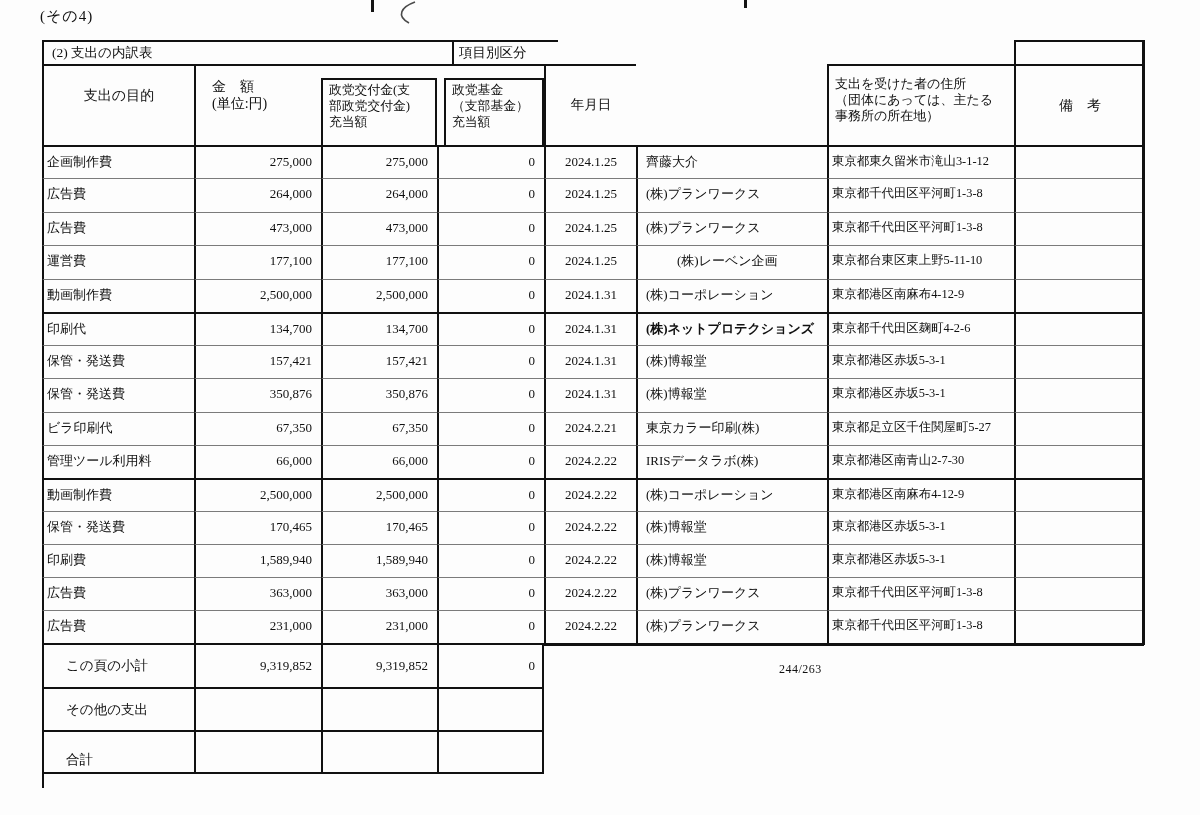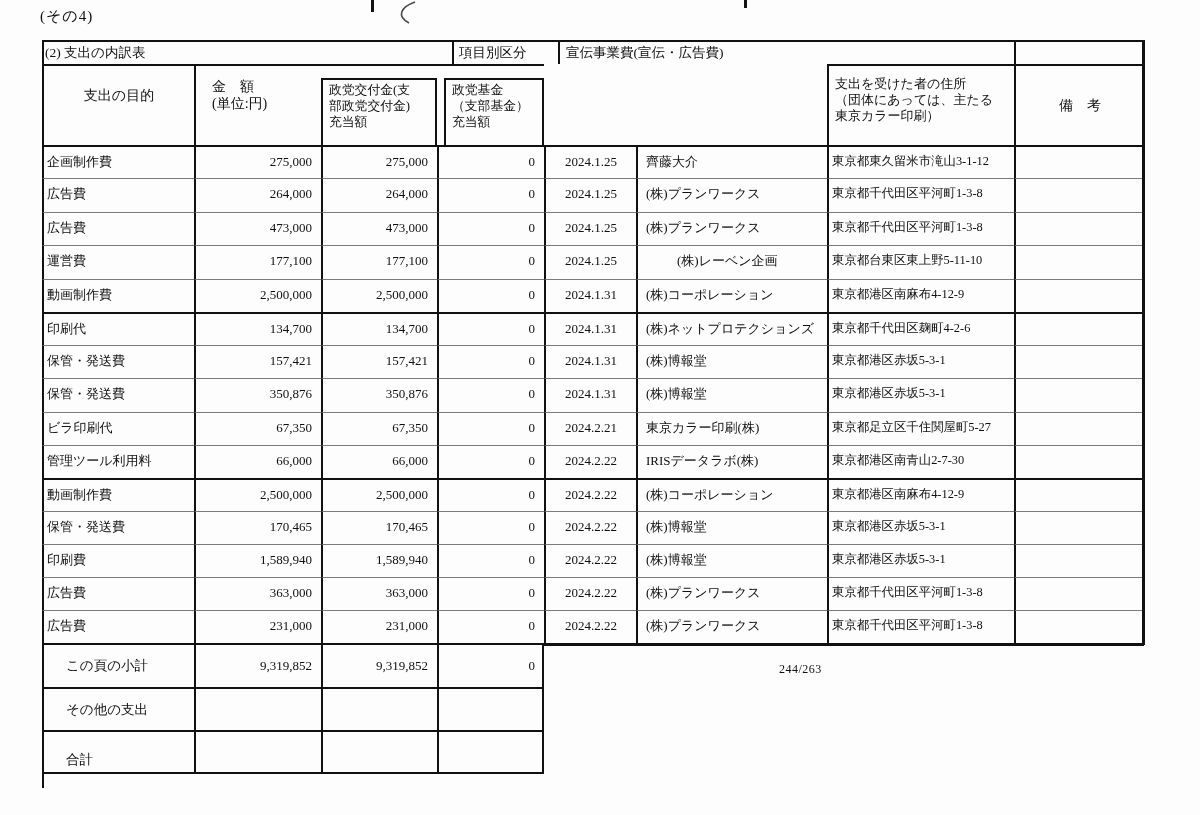--- a/index.html
+++ b/index.html
@@ -8,21 +8,21 @@
     position:relative; width:1200px; height:815px; background:#fdfdfd;
     font-family:"Liberation Serif","DejaVu Serif",serif; color:#101010;
     overflow:hidden;
   }
   .abs{position:absolute; box-sizing:border-box;}
   
   #corner-note{left:40px; top:7px; font-size:15px; letter-spacing:1px;}
   
   .strip{top:40px; height:24px; border-top:2.5px solid var(--ink); border-left:2.5px solid var(--ink);
          font-size:13.5px; line-height:21px; white-space:nowrap; overflow:hidden;}
-  #strip-title{left:42px; width:410px; padding-left:1px;}
+  #strip-title{left:42px; width:410px; padding-left:8px;}
   #strip-cat-label{left:452px; width:106px; padding-left:5px;}
   #strip-cat-value{left:558px; width:456px; padding-left:6px;}
   #strip-empty{left:1014px; width:130px;}
   
   .hdr{top:64px; height:81px; border-top:2.5px solid var(--ink); border-left:2.5px solid var(--ink);
        font-size:13px; line-height:1.22;}
   #hdr-purpose{left:42px; width:152px; text-align:center; padding-top:21px; font-size:14px;}
   #hdr-amount{left:194px; width:350px;}
   #hdr-amount .lbl{position:absolute; left:16px; top:13px; white-space:pre-line; font-size:14px; line-height:1.18;}
   #hdr-grant-box{left:321px; top:78px; width:116px; height:69px; border:2.5px solid var(--ink);
@@ -60,37 +60,37 @@
 </style>
 </head>
 <body>
 
 <div id="page" data-name="scanned-document-page">
 
   <div class="abs" id="corner-note" data-name="corner-note">(その4)</div>
 
   <div class="abs strip" id="strip-title" data-name="table-title">(2) 支出の内訳表</div>
   <div class="abs strip" id="strip-cat-label" data-name="category-label">項目別区分</div>
-  <div class="abs strip" id="strip-cat-value" data-name="category-value">宣伝事業費(宣伝・広告費)</div>
   <div class="abs strip" id="strip-empty" data-name="strip-empty-cell"></div>
 
   <div class="abs hdr" id="hdr-purpose" data-name="header-purpose">支出の目的</div>
   <div class="abs hdr" id="hdr-amount" data-name="header-amount">
     <span class="lbl" data-name="header-amount-label">金　額
 (単位:円)</span>
   </div>
   <div class="abs" id="hdr-grant-box" data-name="header-grant">政党交付金(支
 部政党交付金)
 充当額</div>
   <div class="abs" id="hdr-fund-box" data-name="header-fund">政党基金
 （支部基金）
 充当額</div>
+  <div class="abs hdr" id="hdr-date" data-name="header-date">年月日</div>
   <div class="abs hdr" id="hdr-address" data-name="header-payee-address">支出を受けた者の住所
 （団体にあっては、主たる
-東京カラー印刷）</div>
+事務所の所在地）</div>
   <div class="abs hdr" id="hdr-remarks" data-name="header-remarks">備　考</div>
 
   <div id="body-cells" data-name="table-body">
       <div data-name="table-row">
         <div class="cell txt grp" data-name="cell-purpose" style="left: 42px; top: 145px; width: 152px; height: 33.4px;">企画制作費</div>
         <div class="cell num grp" data-name="cell-amount" style="left: 194px; top: 145px; width: 127px; height: 33.4px;">275,000</div>
         <div class="cell num grp" data-name="cell-grant" style="left: 321px; top: 145px; width: 116px; height: 33.4px;">275,000</div>
         <div class="cell num grp" data-name="cell-fund" style="left: 437px; top: 145px; width: 107px; height: 33.4px;">0</div>
         <div class="cell ctr grp" data-name="cell-date" style="left: 544px; top: 145px; width: 92px; height: 33.4px;">2024.1.25</div>
         <div class="cell txt grp" data-name="cell-name" style="left: 636px; top: 145px; width: 191px; height: 33.4px;">齊藤大介</div>
@@ -136,21 +136,21 @@
         <div class="cell txt" data-name="cell-name" style="left: 636px; top: 278.6px; width: 191px; height: 33.4px;">(株)コーポレーション</div>
         <div class="cell txt" data-name="cell-address" style="left: 827px; top: 278.6px; width: 187px; height: 33.4px;">東京都港区南麻布4-12-9</div>
         <div class="cell txt" data-name="cell-remarks" style="left: 1014px; top: 278.6px; width: 130px; height: 33.4px;"></div>
       </div>
       <div data-name="table-row">
         <div class="cell txt grp" data-name="cell-purpose" style="left: 42px; top: 312px; width: 152px; height: 33.2px;">印刷代</div>
         <div class="cell num grp" data-name="cell-amount" style="left: 194px; top: 312px; width: 127px; height: 33.2px;">134,700</div>
         <div class="cell num grp" data-name="cell-grant" style="left: 321px; top: 312px; width: 116px; height: 33.2px;">134,700</div>
         <div class="cell num grp" data-name="cell-fund" style="left: 437px; top: 312px; width: 107px; height: 33.2px;">0</div>
         <div class="cell ctr grp" data-name="cell-date" style="left: 544px; top: 312px; width: 92px; height: 33.2px;">2024.1.31</div>
-        <div class="cell txt grp" data-name="cell-name" style="left: 636px; top: 312px; width: 191px; height: 33.2px;">(株)ネットプロテクションズ</div>
+        <div class="cell txt grp" data-name="cell-name" style="left: 636px; top: 312px; width: 191px; height: 33.2px; font-weight: bold;">(株)ネットプロテクションズ</div>
         <div class="cell txt grp" data-name="cell-address" style="left: 827px; top: 312px; width: 187px; height: 33.2px;">東京都千代田区麹町4-2-6</div>
         <div class="cell txt grp" data-name="cell-remarks" style="left: 1014px; top: 312px; width: 130px; height: 33.2px;"></div>
       </div>
       <div data-name="table-row">
         <div class="cell txt" data-name="cell-purpose" style="left: 42px; top: 345.2px; width: 152px; height: 33.2px;">保管・発送費</div>
         <div class="cell num" data-name="cell-amount" style="left: 194px; top: 345.2px; width: 127px; height: 33.2px;">157,421</div>
         <div class="cell num" data-name="cell-grant" style="left: 321px; top: 345.2px; width: 116px; height: 33.2px;">157,421</div>
         <div class="cell num" data-name="cell-fund" style="left: 437px; top: 345.2px; width: 107px; height: 33.2px;">0</div>
         <div class="cell ctr" data-name="cell-date" style="left: 544px; top: 345.2px; width: 92px; height: 33.2px;">2024.1.31</div>
         <div class="cell txt" data-name="cell-name" style="left: 636px; top: 345.2px; width: 191px; height: 33.2px;">(株)博報堂</div>

